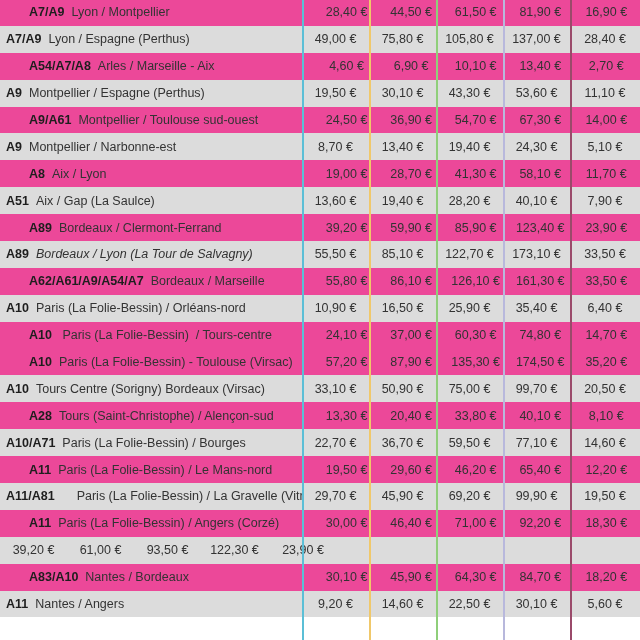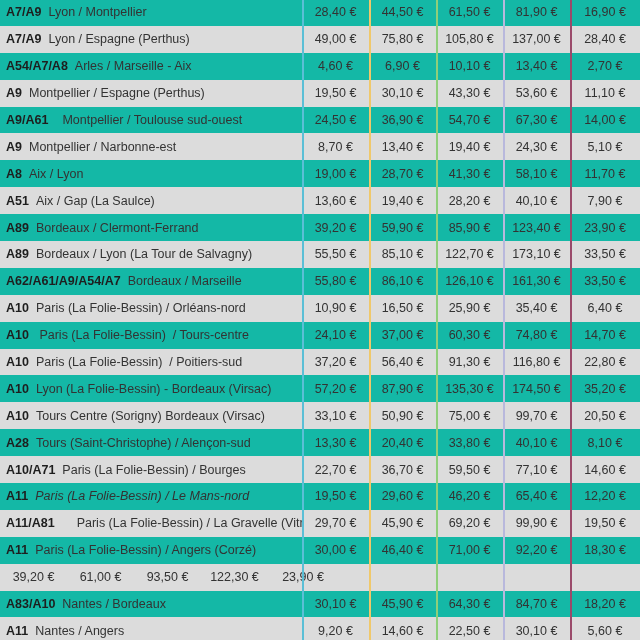--- a/index.html
+++ b/index.html
@@ -22,21 +22,21 @@
       width: 640px;
     }
     .row {
       position: relative;
       height: 26.9px;
       display: flex;
       align-items: center;
       font-size: 12.5px;
     }
     .row.shade { background: #dcdcdc; }
-    .row.plain { background: #14b8a6; }
+    .row.plain { background: #ec4899; padding-left: 23px; }
     .route {
       width: 302px;
       padding-left: 6px;
       box-sizing: border-box;
       white-space: nowrap;
       overflow: hidden;
     }
     .code {
       font-weight: bold;
       color: #1e1e1e;
@@ -88,21 +88,21 @@
     </div>
     <div class="row shade">
       <div class="route"><span class="code">A9</span><span class="name" style="white-space: pre;">Montpellier / Espagne (Perthus)</span></div>
       <div class="cell">19,50 €</div>
       <div class="cell">30,10 €</div>
       <div class="cell">43,30 €</div>
       <div class="cell">53,60 €</div>
       <div class="cell last">11,10 €</div>
     </div>
     <div class="row plain">
-      <div class="route"><span class="code">A9/A61</span><span class="name" style="white-space: pre; margin-left: 7px;">Montpellier / Toulouse sud-ouest</span></div>
+      <div class="route"><span class="code">A9/A61</span><span class="name" style="white-space: pre;">Montpellier / Toulouse sud-ouest</span></div>
       <div class="cell">24,50 €</div>
       <div class="cell">36,90 €</div>
       <div class="cell">54,70 €</div>
       <div class="cell">67,30 €</div>
       <div class="cell last">14,00 €</div>
     </div>
     <div class="row shade">
       <div class="route"><span class="code">A9</span><span class="name" style="white-space: pre;">Montpellier / Narbonne-est</span></div>
       <div class="cell">8,70 €</div>
       <div class="cell">13,40 €</div>
@@ -128,21 +128,21 @@
     </div>
     <div class="row plain">
       <div class="route"><span class="code">A89</span><span class="name" style="white-space: pre;">Bordeaux / Clermont-Ferrand</span></div>
       <div class="cell">39,20 €</div>
       <div class="cell">59,90 €</div>
       <div class="cell">85,90 €</div>
       <div class="cell">123,40 €</div>
       <div class="cell last">23,90 €</div>
     </div>
     <div class="row shade">
-      <div class="route"><span class="code">A89</span><span class="name" style="white-space: pre;">Bordeaux / Lyon (La Tour de Salvagny)</span></div>
+      <div class="route"><span class="code">A89</span><span class="name" style="white-space: pre; font-style: italic;">Bordeaux / Lyon (La Tour de Salvagny)</span></div>
       <div class="cell">55,50 €</div>
       <div class="cell">85,10 €</div>
       <div class="cell">122,70 €</div>
       <div class="cell">173,10 €</div>
       <div class="cell last">33,50 €</div>
     </div>
     <div class="row plain">
       <div class="route"><span class="code">A62/A61/A9/A54/A7</span><span class="name" style="white-space: pre;">Bordeaux / Marseille</span></div>
       <div class="cell">55,80 €</div>
       <div class="cell">86,10 €</div>
@@ -159,30 +159,22 @@
       <div class="cell last">6,40 €</div>
     </div>
     <div class="row plain">
       <div class="route"><span class="code">A10</span><span class="name" style="white-space: pre; text-align: center;"> Paris (La Folie-Bessin)  / Tours-centre</span></div>
       <div class="cell">24,10 €</div>
       <div class="cell">37,00 €</div>
       <div class="cell">60,30 €</div>
       <div class="cell">74,80 €</div>
       <div class="cell last">14,70 €</div>
     </div>
-    <div class="row shade">
-      <div class="route"><span class="code">A10</span><span class="name" style="white-space: pre;">Paris (La Folie-Bessin)  / Poitiers-sud</span></div>
-      <div class="cell">37,20 €</div>
-      <div class="cell">56,40 €</div>
-      <div class="cell">91,30 €</div>
-      <div class="cell">116,80 €</div>
-      <div class="cell last">22,80 €</div>
-    </div>
-    <div class="row plain">
-      <div class="route"><span class="code">A10</span><span class="name" style="white-space: pre;">Lyon (La Folie-Bessin) - Bordeaux (Virsac)</span></div>
+    <div class="row plain">
+      <div class="route"><span class="code">A10</span><span class="name" style="white-space: pre;">Paris (La Folie-Bessin) - Toulouse (Virsac)</span></div>
       <div class="cell">57,20 €</div>
       <div class="cell">87,90 €</div>
       <div class="cell">135,30 €</div>
       <div class="cell">174,50 €</div>
       <div class="cell last">35,20 €</div>
     </div>
     <div class="row shade">
       <div class="route"><span class="code">A10</span><span class="name" style="white-space: pre; margin-top: 26px;">Tours Centre (Sorigny) Bordeaux (Virsac)</span></div>
       <div class="cell">33,10 €</div>
       <div class="cell">50,90 €</div>
@@ -200,21 +192,21 @@
     </div>
     <div class="row shade">
       <div class="route"><span class="code">A10/A71</span><span class="name" style="white-space: pre;">Paris (La Folie-Bessin) / Bourges</span></div>
       <div class="cell">22,70 €</div>
       <div class="cell">36,70 €</div>
       <div class="cell">59,50 €</div>
       <div class="cell">77,10 €</div>
       <div class="cell last">14,60 €</div>
     </div>
     <div class="row plain">
-      <div class="route"><span class="code">A11</span><span class="name" style="white-space: pre; font-style: italic;">Paris (La Folie-Bessin) / Le Mans-nord</span></div>
+      <div class="route"><span class="code">A11</span><span class="name" style="white-space: pre;">Paris (La Folie-Bessin) / Le Mans-nord</span></div>
       <div class="cell">19,50 €</div>
       <div class="cell">29,60 €</div>
       <div class="cell">46,20 €</div>
       <div class="cell">65,40 €</div>
       <div class="cell last">12,20 €</div>
     </div>
     <div class="row shade">
       <div class="route"><span class="code">A11/A81</span><span class="name" style="white-space: pre; padding-left: 15px;">Paris (La Folie-Bessin) / La Gravelle (Vitré)</span></div>
       <div class="cell">29,70 €</div>
       <div class="cell">45,90 €</div>

